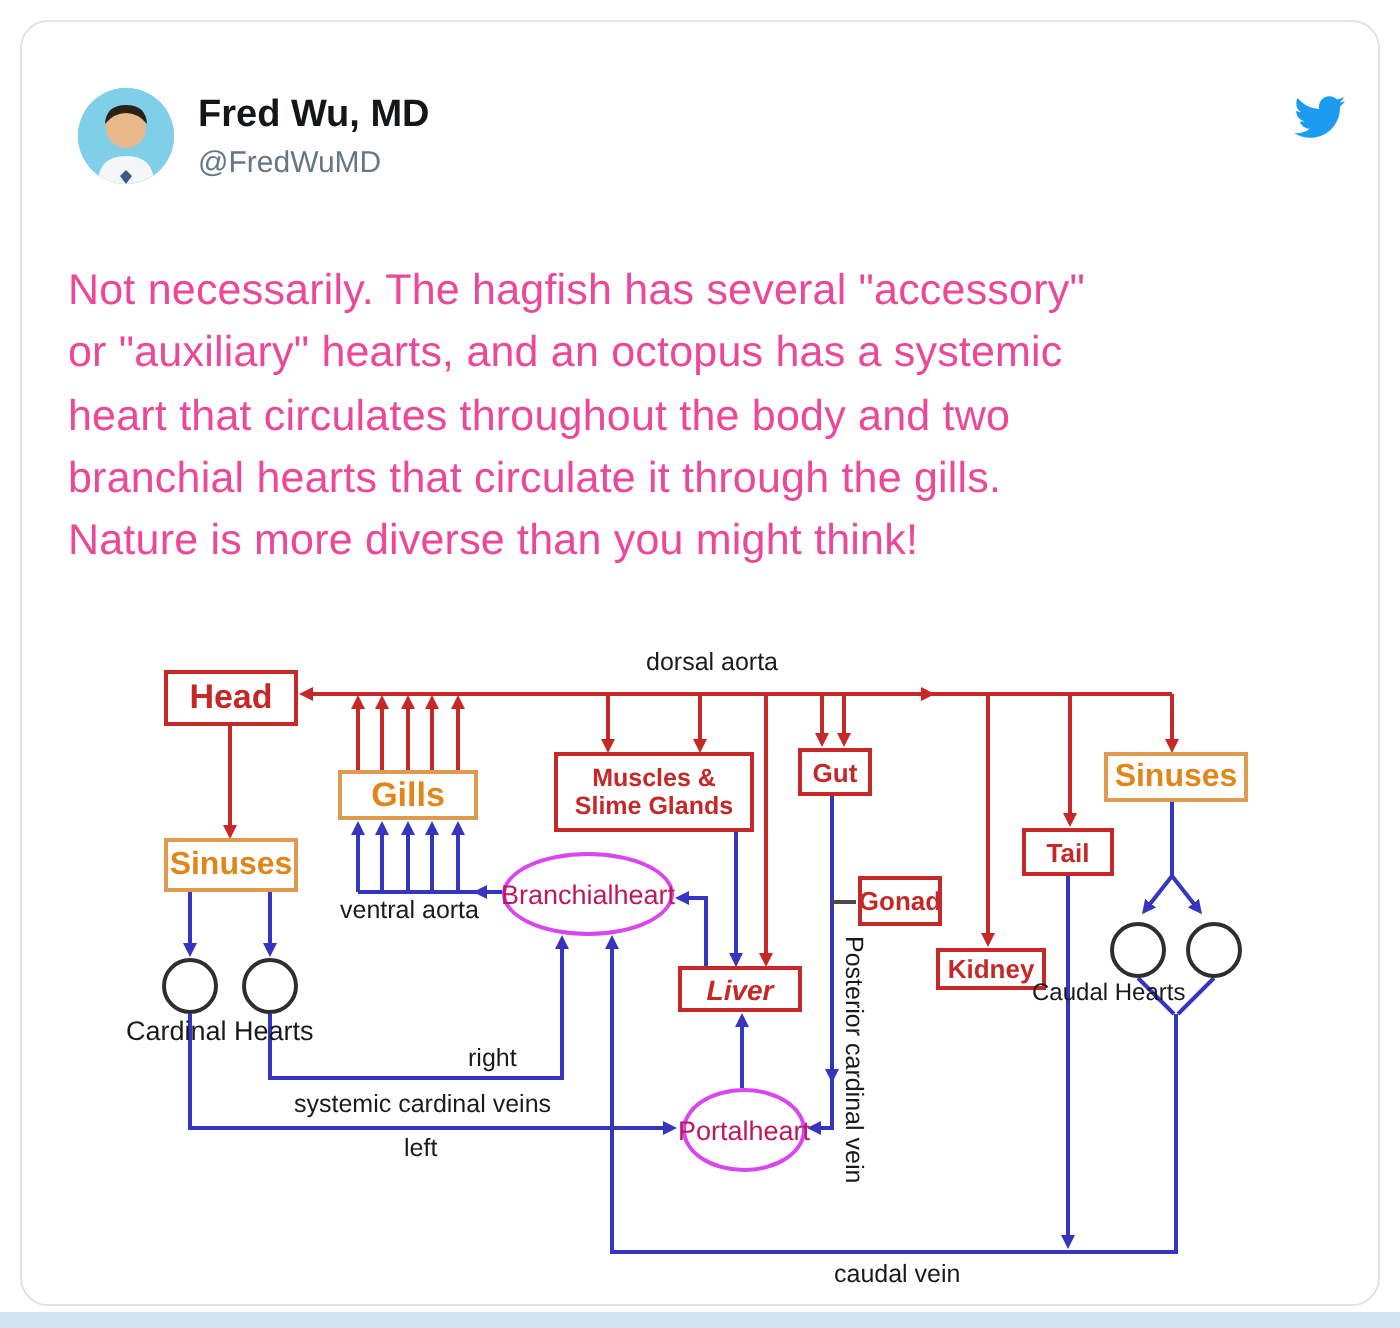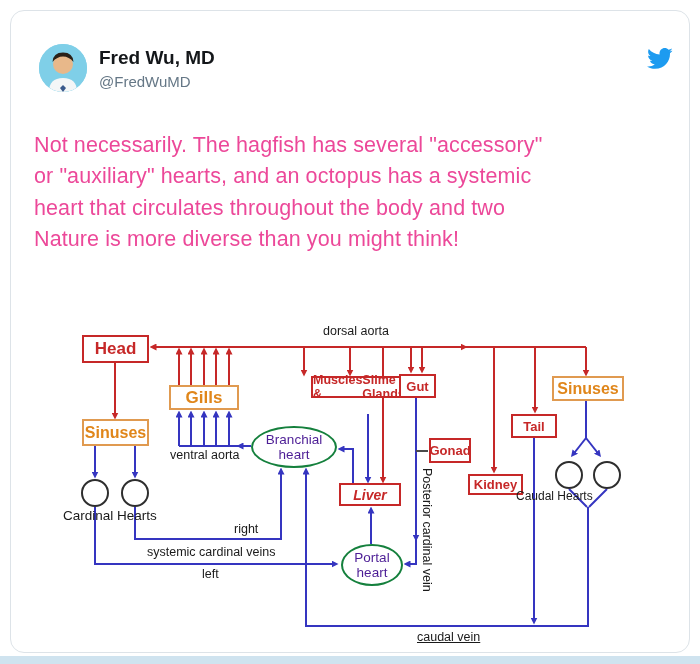--- a/index.html
+++ b/index.html
@@ -18,22 +18,22 @@
   .tweet-body { position:absolute; left:23px; top:119px; width:645px; color:#ec4899;
                 font-size:21.5px; line-height:31.3px; letter-spacing:0.1px; }
 
   .diagram { position:absolute; left:25px; top:285px; width:630px; height:355px; background:#fff; }
   .diagram svg.wires { position:absolute; left:0; top:0; }
 
   .dbox { position:absolute; display:flex; align-items:center; justify-content:center;
           text-align:left; background:#fff; font-weight:bold; }
   .dbox.red    { border:2px solid #c62828; color:#c62828; }
   .dbox.orange { border:2px solid #e09a50; color:#e0861a; }
-  .ell { position:absolute; display:flex; flex-direction:column; align-items:center; justify-content:center;
-         border:2px solid #15803d; border-radius:50%; background:#fff; color:#4c1d95;
+  .ell { position:absolute; display:flex; flex-direction:row; align-items:center; justify-content:center;
+         border:2px solid #d946ef; border-radius:50%; background:#fff; color:#be185d;
          font-size:13.5px; line-height:15px; }
   .hcirc { position:absolute; width:28px; height:28px; border:2px solid #2e2e2e; border-radius:50%; background:#fff; }
   .dlabel { position:absolute; color:#1a1a1a; font-size:12.5px; white-space:nowrap; }
   .vlabel { position:absolute; color:#1a1a1a; font-size:12.5px; white-space:nowrap;
             writing-mode:vertical-rl; }
 
   .bottom-bar { position:absolute; left:0; top:656px; width:700px; height:8px; background:#cfe3ef; }
 </style>
 </head>
 <body>
@@ -53,20 +53,21 @@
     <div class="author-name">Fred Wu, MD</div>
     <div class="author-handle">@FredWuMD</div>
     <svg class="bird" viewBox="0 0 24 24">
       <path fill="#1d9bf0" d="M23.643 4.937c-.835.37-1.732.62-2.675.733.962-.576 1.7-1.49 2.048-2.578-.9.534-1.897.922-2.958 1.13-.85-.904-2.06-1.47-3.4-1.47-2.572 0-4.658 2.086-4.658 4.66 0 .364.042.718.12 1.06-3.873-.195-7.304-2.05-9.602-4.868-.4.69-.63 1.49-.63 2.342 0 1.616.823 3.043 2.072 3.878-.764-.025-1.482-.234-2.11-.583v.06c0 2.257 1.605 4.14 3.737 4.568-.392.106-.803.162-1.227.162-.3 0-.593-.028-.877-.082.593 1.85 2.313 3.198 4.352 3.234-1.595 1.25-3.604 1.995-5.786 1.995-.376 0-.747-.022-1.112-.065 2.062 1.323 4.51 2.093 7.14 2.093 8.57 0 13.255-7.098 13.255-13.254 0-.2-.005-.402-.014-.602.91-.658 1.7-1.477 2.323-2.41z"></path>
     </svg>
 
     <div class="tweet-body">
       <div>Not necessarily. The hagfish has several "accessory"</div>
       <div>or "auxiliary" hearts, and an octopus has a systemic</div>
       <div>heart that circulates throughout the body and two</div>
+      <div>branchial hearts that circulate it through the gills.</div>
       <div>Nature is more diverse than you might think!</div>
     </div>
 
     <div class="diagram">
       <svg class="wires" width="630" height="355" viewBox="0 0 630 355">
         <defs>
           <marker id="ra" markerWidth="7" markerHeight="7" refX="0.5" refY="3.5" orient="auto" markerUnits="userSpaceOnUse">
             <path d="M0 0 L7 3.5 L0 7 Z" fill="#c62828"></path>
           </marker>
           <marker id="ba" markerWidth="7" markerHeight="7" refX="0.5" refY="3.5" orient="auto" markerUnits="userSpaceOnUse">
@@ -116,21 +117,21 @@
           <path d="M533 193 L551 211 M571 193 L553 211 M552 211 V330 H270 V178" marker-end="url(#ba)"></path>
           <path d="M498 142 V322" marker-end="url(#ba)"></path>
         </g>
 
         <path d="M380 155 H392" stroke="#4a4a4a" stroke-width="2" fill="none"></path>
       </svg>
 
       <div class="dbox red" style="left:46px;  top:39px;  width:67px;  height:28px; font-size:17px;">Head</div>
       <div class="dbox orange" style="left:133px; top:89px;  width:70px;  height:25px; font-size:17px;">Gills</div>
       <div class="dbox orange" style="left:46px;  top:123px; width:67px;  height:27px; font-size:16px;">Sinuses</div>
-      <div class="dbox red" style="left:241px; top:80px; width:100px; height:22px; font-size:12.5px; line-height:14px; flex-direction:row;margin-left:34px;">
+      <div class="dbox red" style="left:241px; top:80px; width:100px; height:40px; font-size:12.5px; line-height:14px; flex-direction:column;">
         <span>Muscles &amp;</span>
         <span>Slime Glands</span>
       </div>
       <div class="dbox red" style="left:363px; top:78px;  width:37px;  height:24px; font-size:13px;">Gut</div>
       <div class="dbox orange" style="left:516px; top:80px;  width:72px;  height:25px; font-size:16px;">Sinuses</div>
       <div class="dbox red" style="left:475px; top:118px; width:46px;  height:24px; font-size:13px;">Tail</div>
       <div class="dbox red" style="left:393px; top:142px; width:42px;  height:25px; font-size:13px;">Gonad</div>
       <div class="dbox red" style="left:432px; top:178px; width:55px;  height:21px; font-size:13px;">Kidney</div>
       <div class="dbox red" style="left:303px; top:187px; width:62px;  height:23px; font-size:14px;font-style:italic;">Liver</div>
 
@@ -148,19 +149,19 @@
       <div class="hcirc" style="left:519px; top:165px;"></div>
       <div class="hcirc" style="left:557px; top:165px;"></div>
 
       <div class="dlabel" style="left:287px; top:28px;">dorsal aorta</div>
       <div class="dlabel" style="left:134px; top:152px;">ventral aorta</div>
       <div class="dlabel" style="left:27px;  top:212px; font-size:13.5px;">Cardinal Hearts</div>
       <div class="dlabel" style="left:164px; top:226px;padding-left:34px;">right</div>
       <div class="dlabel" style="left:111px; top:249px;">systemic cardinal veins</div>
       <div class="dlabel" style="left:166px; top:271px;">left</div>
       <div class="dlabel" style="left:480px; top:193px; font-size:12px;">Caudal Hearts</div>
-      <div class="dlabel" style="left:381px; top:334px;text-decoration:underline;">caudal vein</div>
+      <div class="dlabel" style="left:381px; top:334px;">caudal vein</div>
       <div class="vlabel" style="left:384px; top:172px; height:140px;">Posterior cardinal vein</div>
     </div>
   </div>
 
   <div class="bottom-bar"></div>
 </div>
 
 </body></html>

